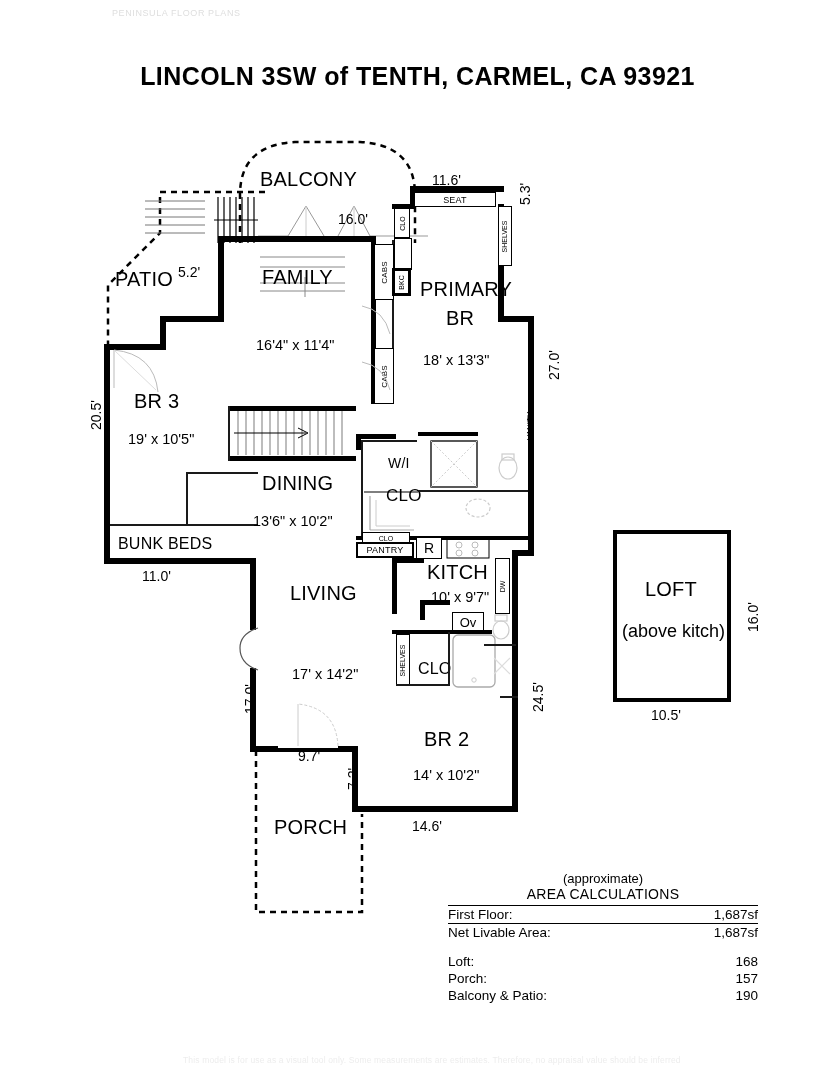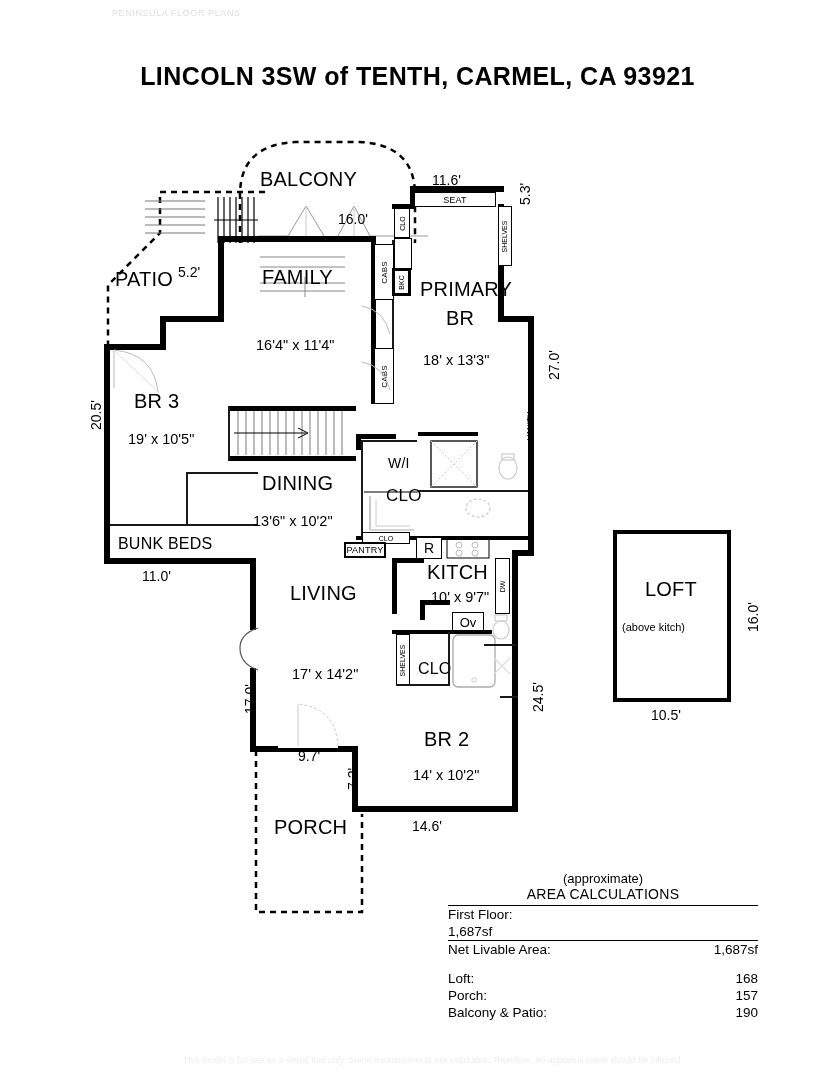--- a/index.html
+++ b/index.html
@@ -220,21 +220,21 @@
     <path d="M2 2 H56" stroke="#000" stroke-width="1.2"></path>
     <path d="M8 6 V40 M8 40 H52" stroke="#aaa" stroke-width="1.2" fill="none"></path>
     <path d="M14 10 V36 M14 36 H48" stroke="#ccc" stroke-width="1" fill="none"></path>
   </svg>
   <div class="abs dim-label" style="left:525px;top:440px;transform:rotate(-90deg);transform-origin:left top;font-size:8px;">VANITY</div>
 
   <div class="wall" style="left:356px;top:536px;width:172px;height:4px;"></div>
   <div class="box-thin label-box" style="left:362px;top:532px;width:48px;height:12px;">
     <span class="mini">CLO</span>
   </div>
-  <div class="box-thick label-box" style="left:344px;top:542px;width:42px;height:16px;border-width:2px;">
+  <div class="box-thick label-box" style="left:356px;top:542px;width:58px;height:16px;border-width:2px;">
     <span class="tiny">PANTRY</span>
   </div>
   <div class="box-thin label-box" style="left:416px;top:537px;width:26px;height:22px;">
     <span class="abs" style="font-size:14px;position:relative;">R</span>
   </div>
   <svg style="left:446px;top:537px;width:44px;height:22px;" viewBox="0 0 44 22">
     <rect x="1" y="1" width="42" height="20" fill="none" stroke="#000" stroke-width="1"></rect>
     <circle cx="13" cy="8" r="3" fill="none" stroke="#bbb" stroke-width="1"></circle>
     <circle cx="29" cy="8" r="3" fill="none" stroke="#bbb" stroke-width="1"></circle>
     <circle cx="13" cy="16" r="3" fill="none" stroke="#bbb" stroke-width="1"></circle>
@@ -296,31 +296,31 @@
   <div class="abs dim-label" style="left:530px;top:712px;transform:rotate(-90deg);transform-origin:left top;">24.5'</div>
   <div class="thin" style="left:500px;top:696px;width:18px;height:2px;"></div>
 
   <svg style="left:250px;top:748px;width:120px;height:170px;" viewBox="0 0 120 170">
     <path d="M6 2 L6 164 L112 164 L112 66" fill="none" stroke="#000" stroke-width="2.5" stroke-dasharray="6 5"></path>
   </svg>
   <div class="abs room-name big" style="left:274px;top:816px;">PORCH</div>
 
   <div class="box-thick" style="left:613px;top:530px;width:118px;height:172px;border-width:4px;"></div>
   <div class="abs room-name big" style="left:645px;top:578px;">LOFT</div>
-  <div class="abs room-dim" style="left:622px;top:621px;font-size:11px;">(above kitch)</div>
+  <div class="abs room-dim" style="left:622px;top:621px;font-size:18px;">(above kitch)</div>
   <div class="abs dim-label" style="left:651px;top:707px;">10.5'</div>
   <div class="abs dim-label" style="left:745px;top:632px;transform:rotate(-90deg);transform-origin:left top;">16.0'</div>
 
 </div>
 
 <div class="abs" id="area-calcs">
   <div id="area-sub">(approximate)</div>
   <div id="area-title">AREA CALCULATIONS</div>
 
-  <div class="ac-row ruled" style="margin-top:3px;flex-direction:column;">
+  <div class="ac-row ruled" style="margin-top:3px;">
     <span>First Floor:</span>
     <span>1,687sf</span>
   </div>
   <div class="ac-row ruled">
     <span>Net Livable Area:</span>
     <span>1,687sf</span>
   </div>
 
   <div class="ac-gap"></div>
 

